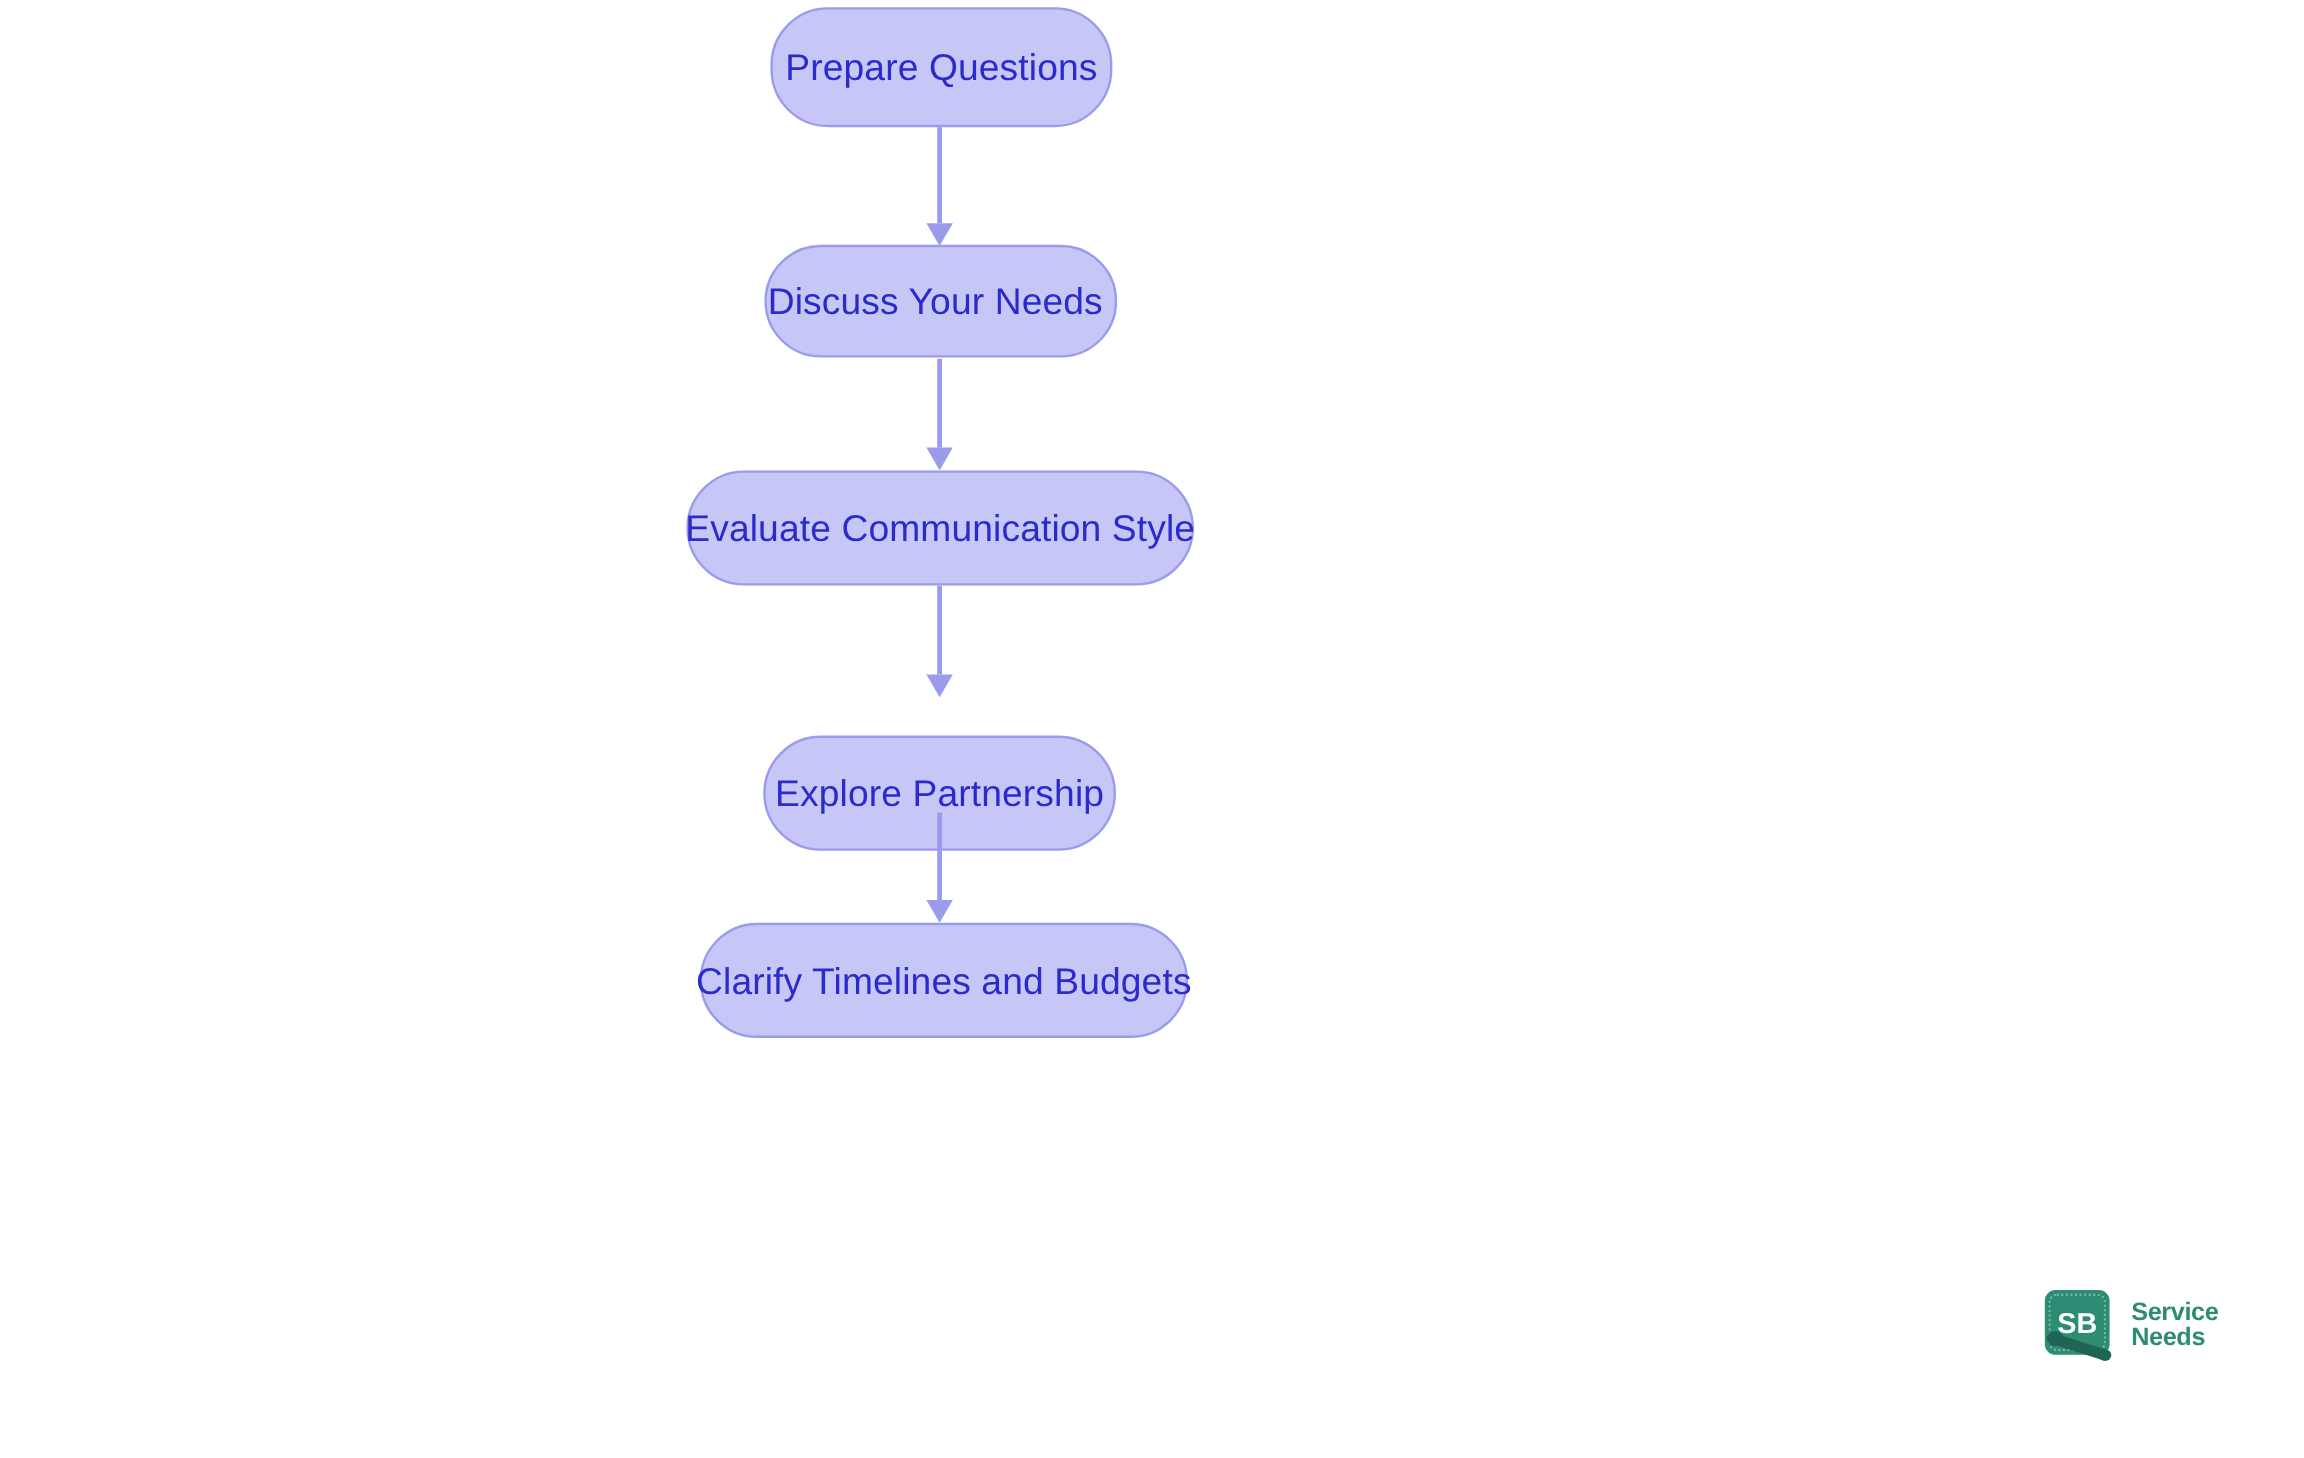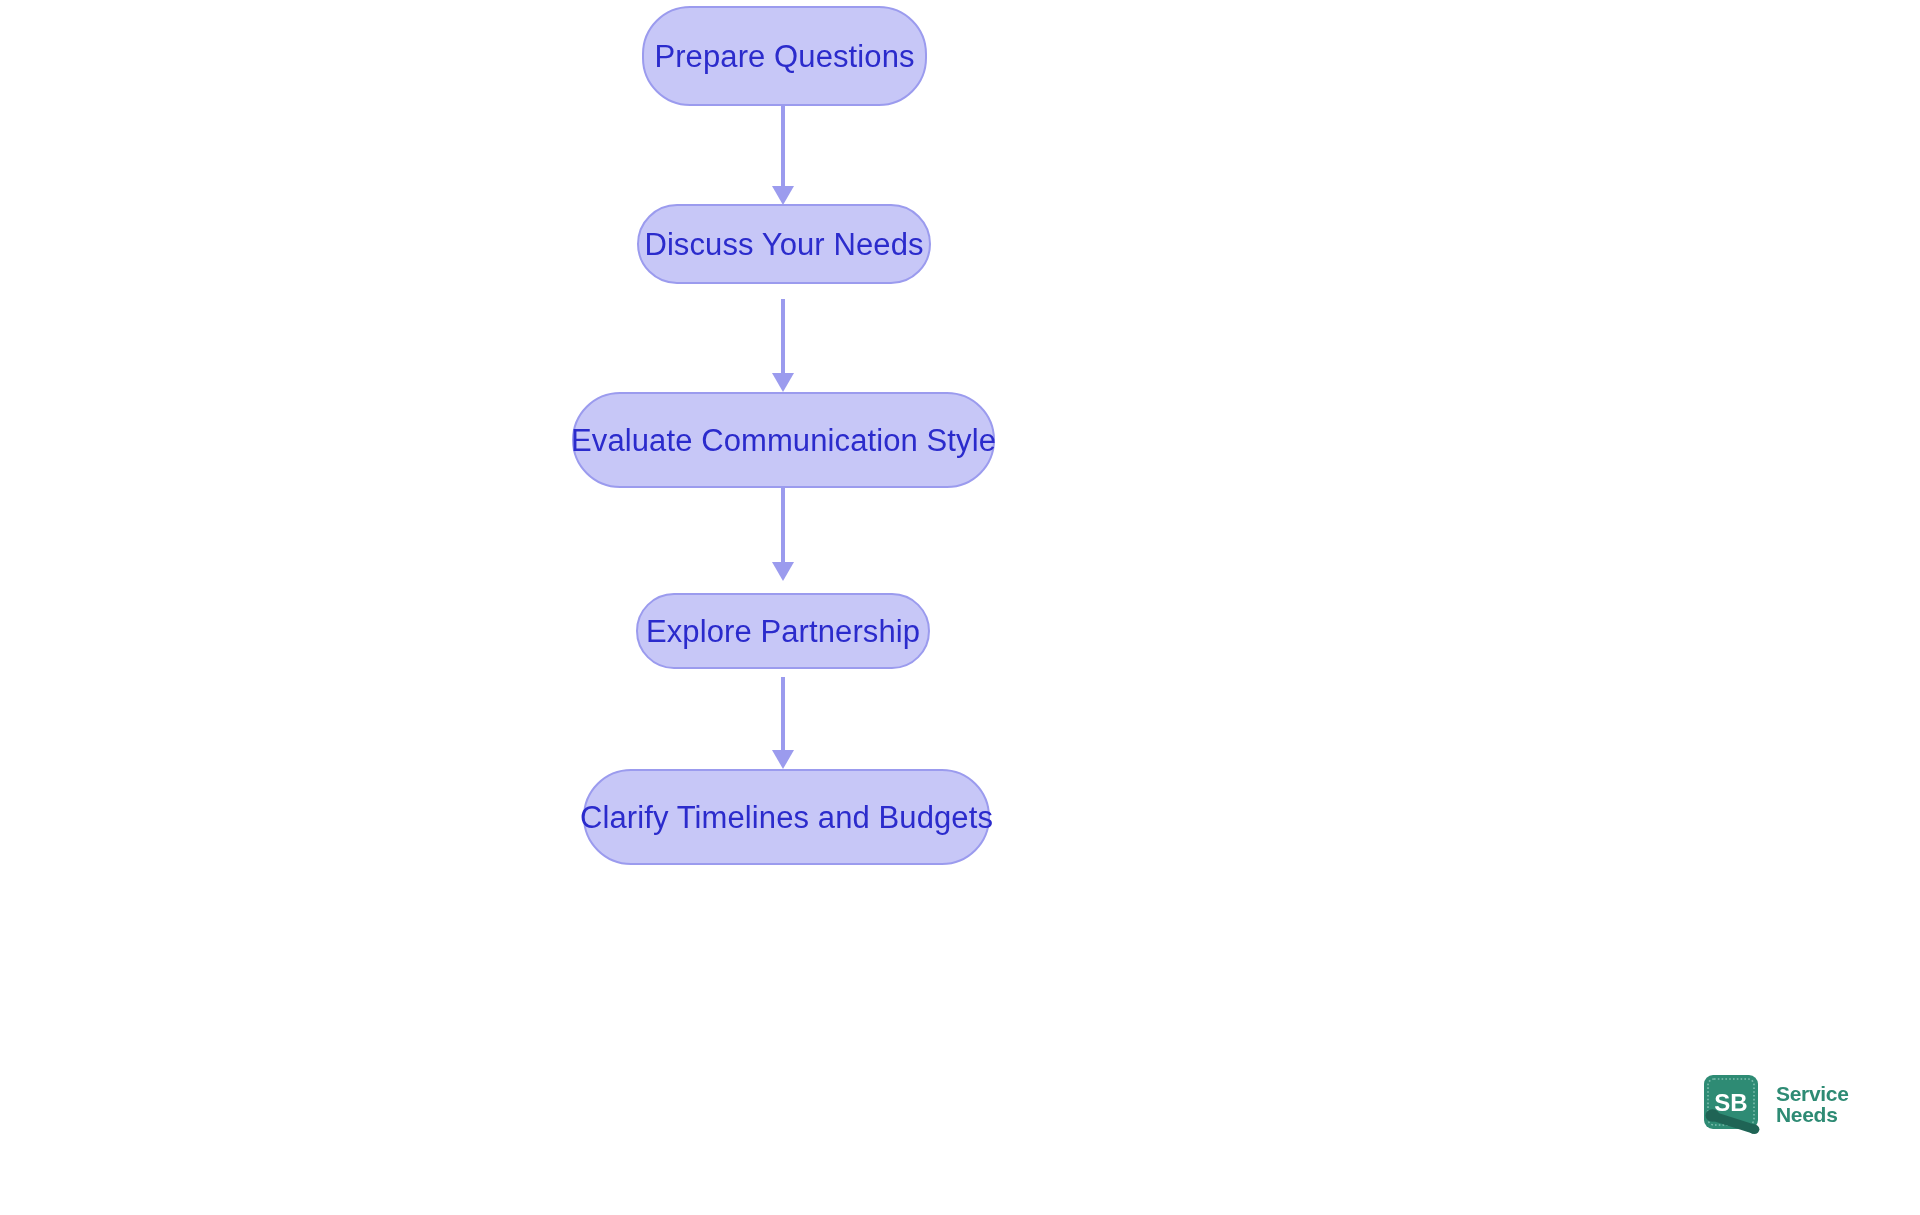--- a/index.html
+++ b/index.html
@@ -43,23 +43,23 @@
     line-height: 1;
   }
 
   .node-label {
     display: block;
     padding: 0 10px;
   }
 
   
   #node-0 { left: 642px;  top: 6px;   width: 285px; height: 100px; }
-  #node-1 { left: 637px;  top: 204px; width: 294px; height: 80px;  }
+  #node-1 { left: 637px;  top: 204px; width: 294px; height: 94px; justify-content: flex-end;  }
   #node-2 { left: 572px;  top: 392px; width: 423px; height: 96px;  }
-  #node-3 { left: 636px;  top: 593px; width: 294px; height: 76px;  }
+  #node-3 { left: 636px;  top: 613px; width: 294px; height: 96px;  }
   #node-4 { left: 583px;  top: 769px; width: 407px; height: 96px;  }
 
   
   .connector {
     position: absolute;
     left: 783px;
     width: 2px;
     transform: translateX(-50%);
   }
   .connector .stem {

